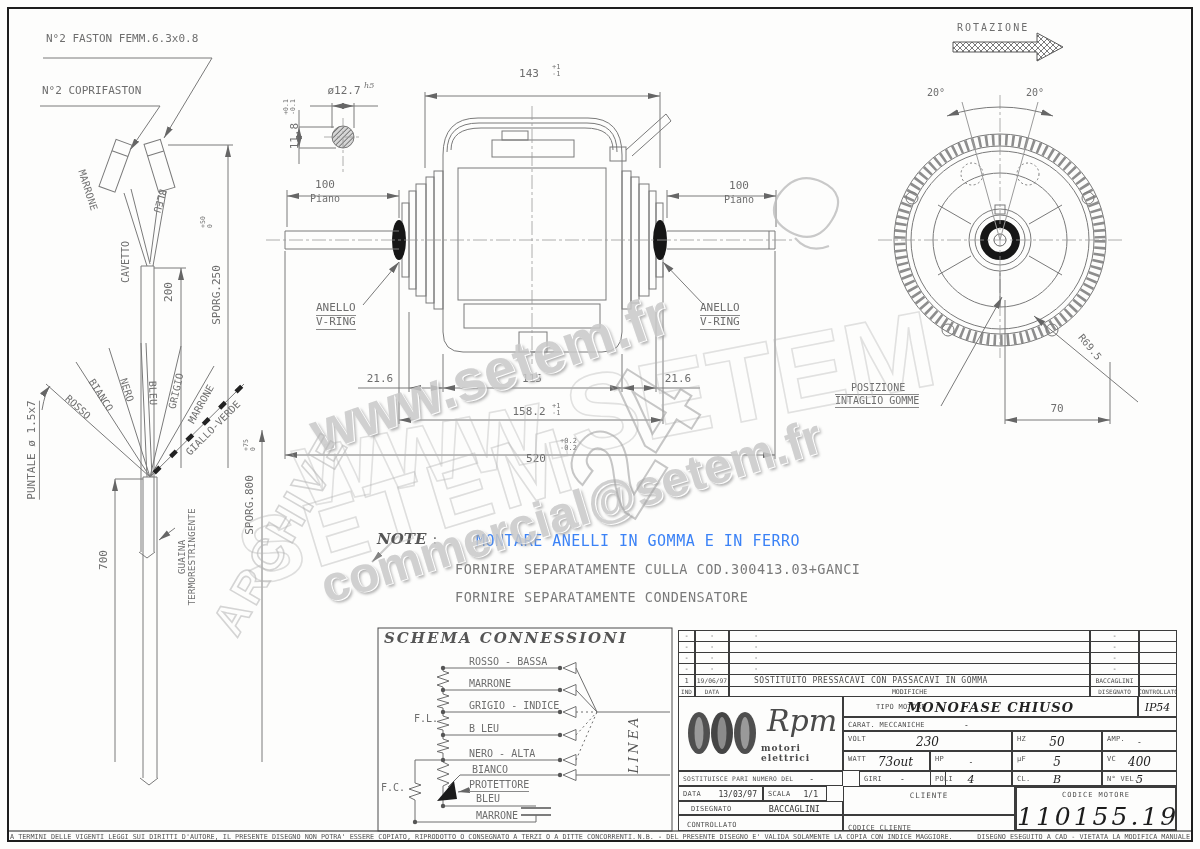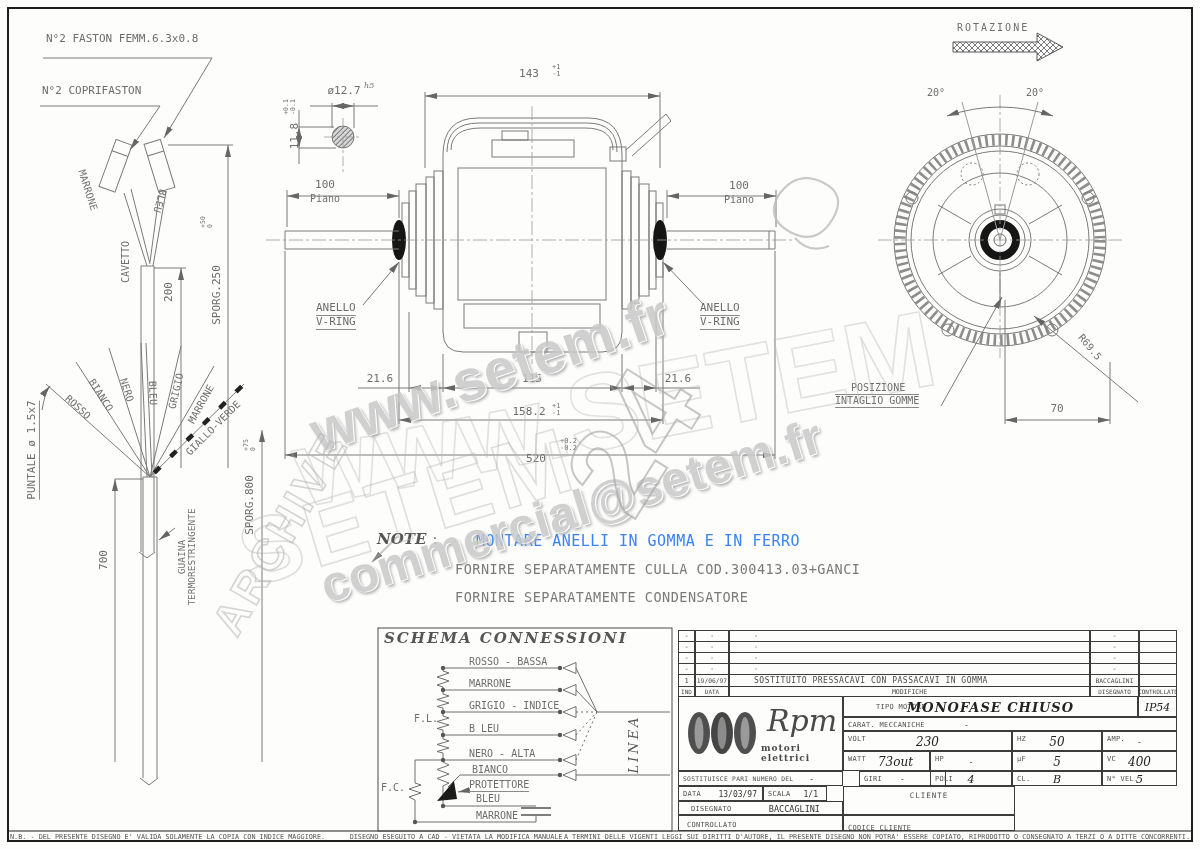--- a/index.html
+++ b/index.html
@@ -499,20 +499,24 @@
   </div>
   <div class="tc" style="left:85px;top:156px;width:64px;height:15px;">
     <span class="lab">SCALA</span>
     <div class="val valmono" style="justify-content:flex-end;padding-right:8px;">1/1</div>
   </div>
 
   <div class="tc" style="left:165px;top:156px;width:172px;height:29px;">
     <div style="text-align:center;font:7.5px 'DejaVu Sans Mono',monospace;color:#4f4f4f;padding-top:4px;letter-spacing:1px;">CLIENTE</div>
   </div>
 
+  <div class="tc" style="left:337px;top:156px;width:162px;height:45px;border-width:2px;">
+    <div style="text-align:center;font:7px 'DejaVu Sans Mono',monospace;color:#4f4f4f;padding-top:3px;letter-spacing:1px;">CODICE MOTORE</div>
+    <div class="ser" style="text-align:center;font-size:25px;letter-spacing:3px;color:#1c1c1c;margin-top:3px;">110155.19</div>
+  </div>
 
   <div class="tc" style="left:0;top:171px;width:165px;height:14px;">
     <span class="lab" style="left:12px;">DISEGNATO</span>
     <div class="val valmono" style="justify-content:flex-end;padding-right:22px;font-size:8.5px;">BACCAGLINI</div>
   </div>
 
   <div class="tc" style="left:0;top:185px;width:165px;height:16px;">
     <span class="lab" style="left:8px;top:5px;">CONTROLLATO</span>
   </div>
 
@@ -522,17 +526,17 @@
 </div>
 
 <div class="wm wm-outline" style="left:295px;top:408px;font-size:108px;transform:rotate(-11deg);opacity:.38;">www.SETEM</div>
 <div class="wm wm-outline" style="left:242px;top:505px;font-size:92px;transform:rotate(-17deg);opacity:.42;letter-spacing:6px;">SETEM</div>
 <div class="wm wm-emboss" style="left:312px;top:400px;font-size:58px;transform:rotate(-19deg);opacity:.85;">www.setem.fr</div>
 <div class="wm wm-emboss" style="left:322px;top:558px;font-size:50px;transform:rotate(-17deg);opacity:.85;">commercial@setem.fr</div>
 <div class="wm wm-outline" style="left:224px;top:606px;font-size:44px;transform:rotate(-60deg);opacity:.55;letter-spacing:4px;">ARCHIVE</div>
 <div class="wm wm-pencil" style="left:596px;top:428px;font-size:125px;transform:rotate(-58deg);opacity:.6;">24</div>
 
 <div id="legal">
+  <span>A TERMINI DELLE VIGENTI LEGGI SUI DIRITTI D'AUTORE, IL PRESENTE DISEGNO NON POTRA' ESSERE COPIATO, RIPRODOTTO O CONSEGNATO A TERZI O A DITTE CONCORRENTI.</span>
   <span style="white-space:pre;">N.B. - DEL PRESENTE DISEGNO E' VALIDA SOLAMENTE LA COPIA CON INDICE MAGGIORE.      DISEGNO ESEGUITO A CAD - VIETATA LA MODIFICA MANUALE</span>
-  <span>A TERMINI DELLE VIGENTI LEGGI SUI DIRITTI D'AUTORE, IL PRESENTE DISEGNO NON POTRA' ESSERE COPIATO, RIPRODOTTO O CONSEGNATO A TERZI O A DITTE CONCORRENTI.</span>
 </div>
 
 </div>
 
 </body></html>

